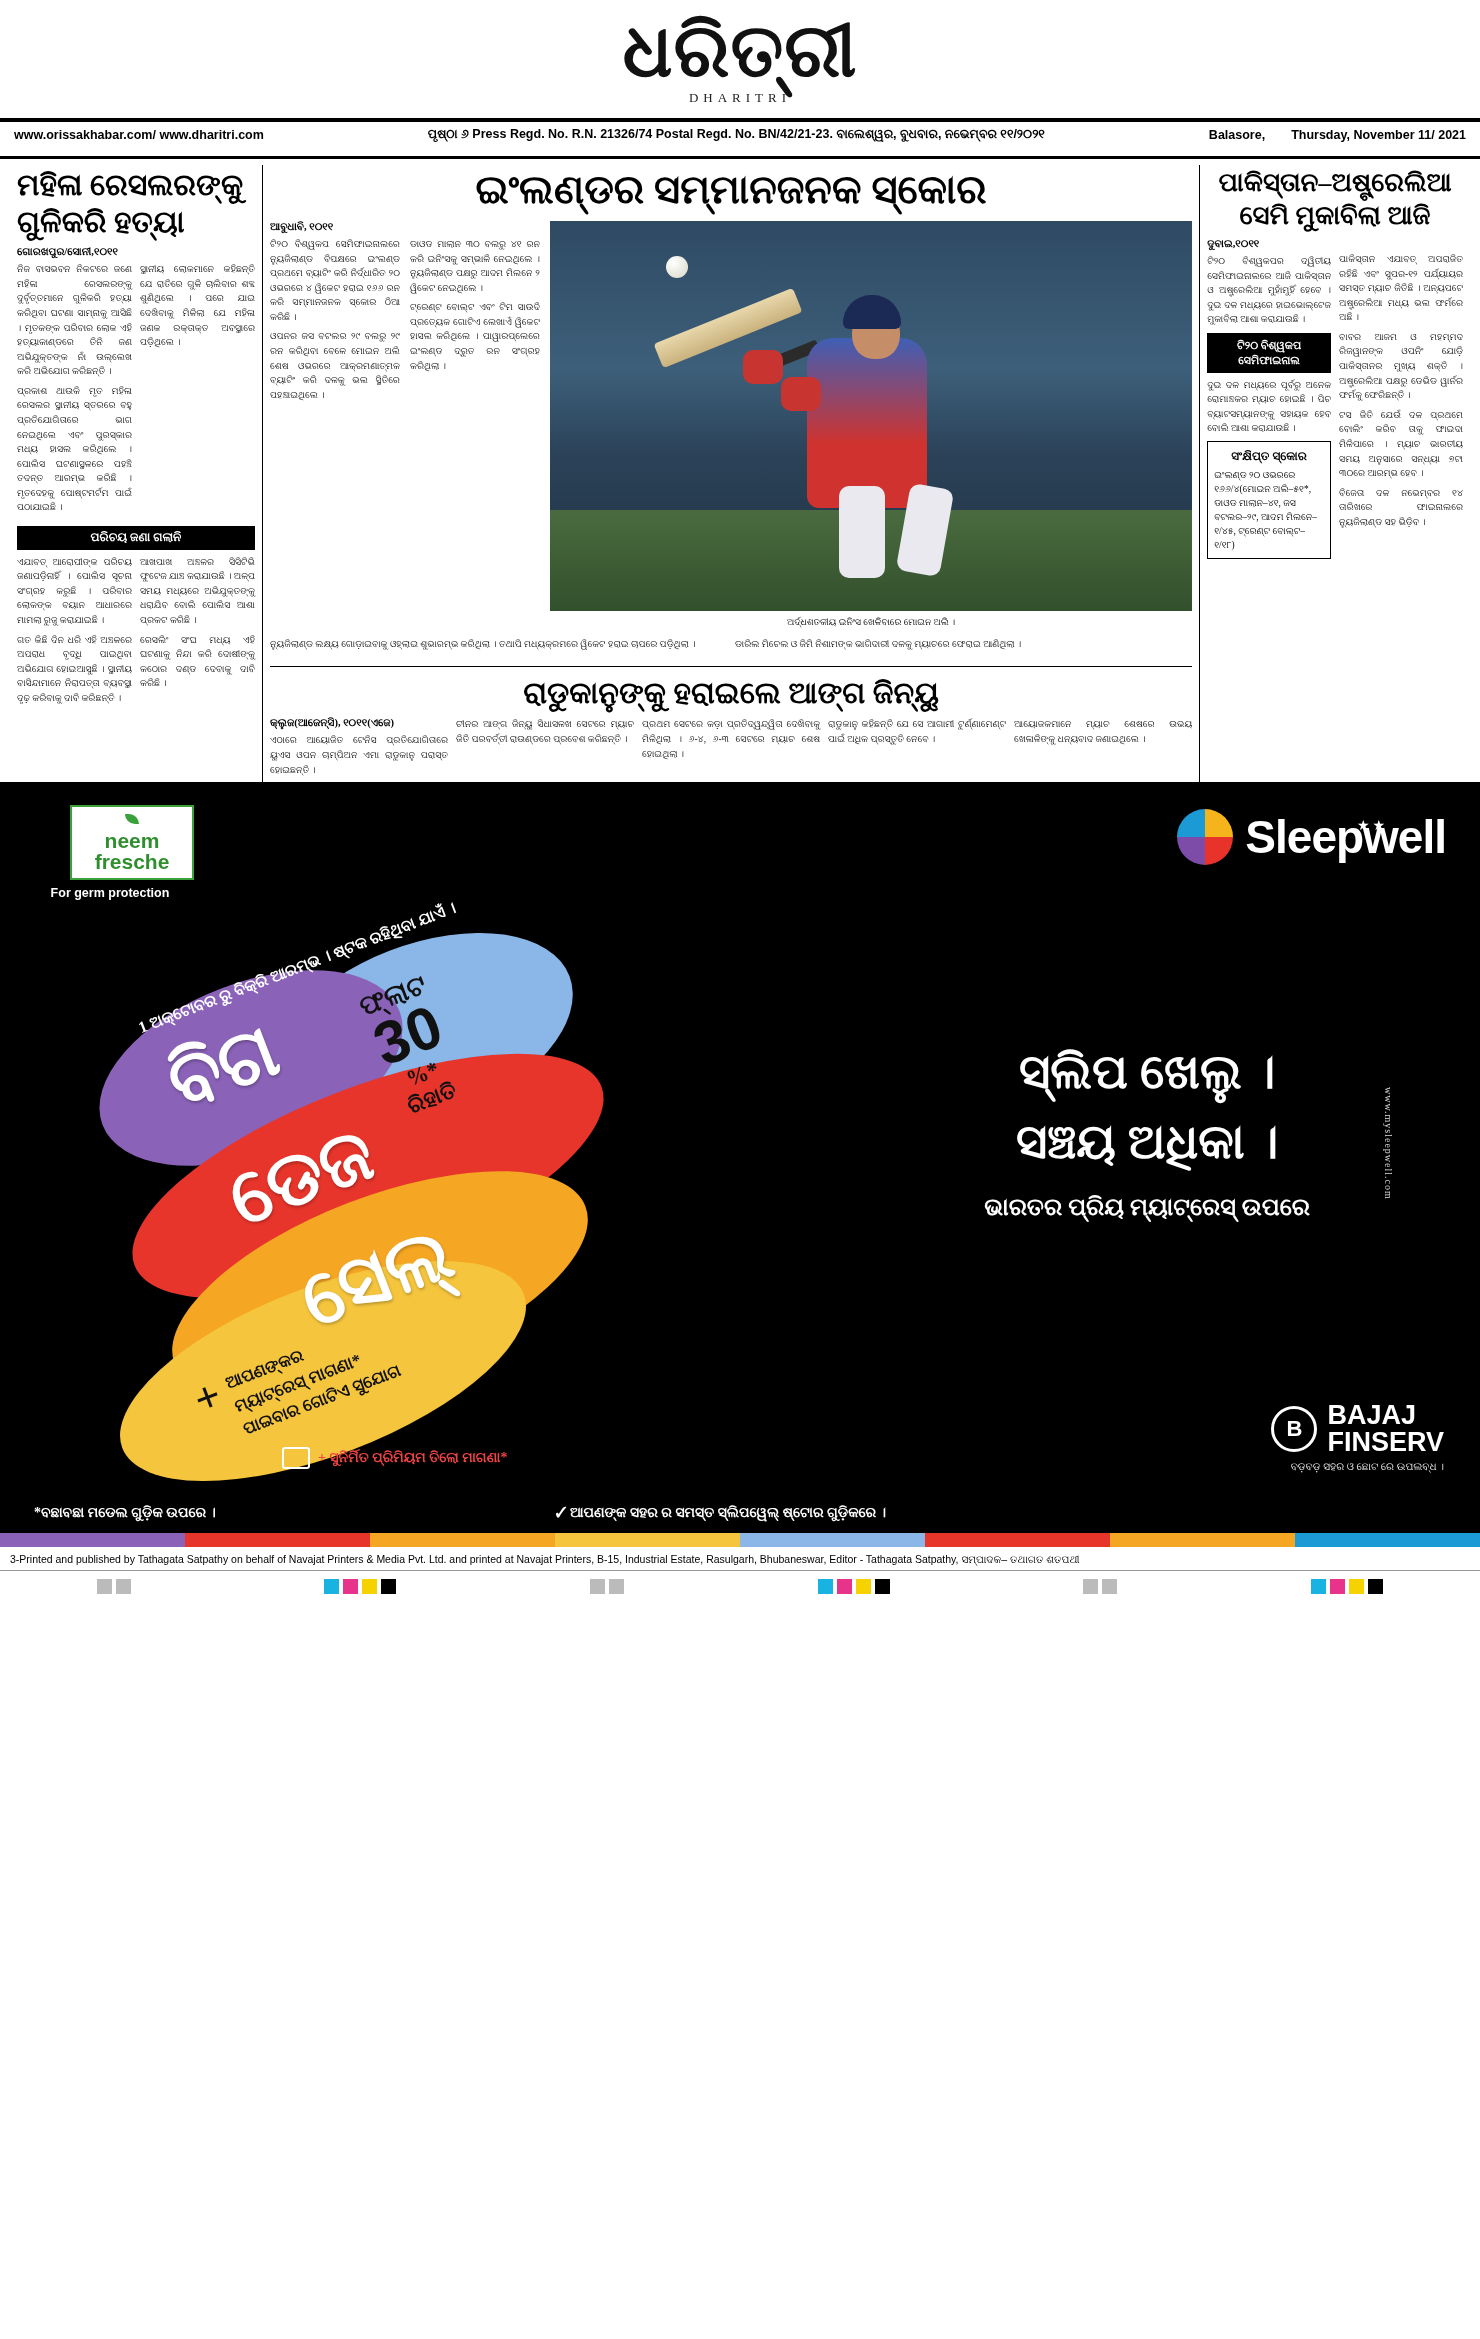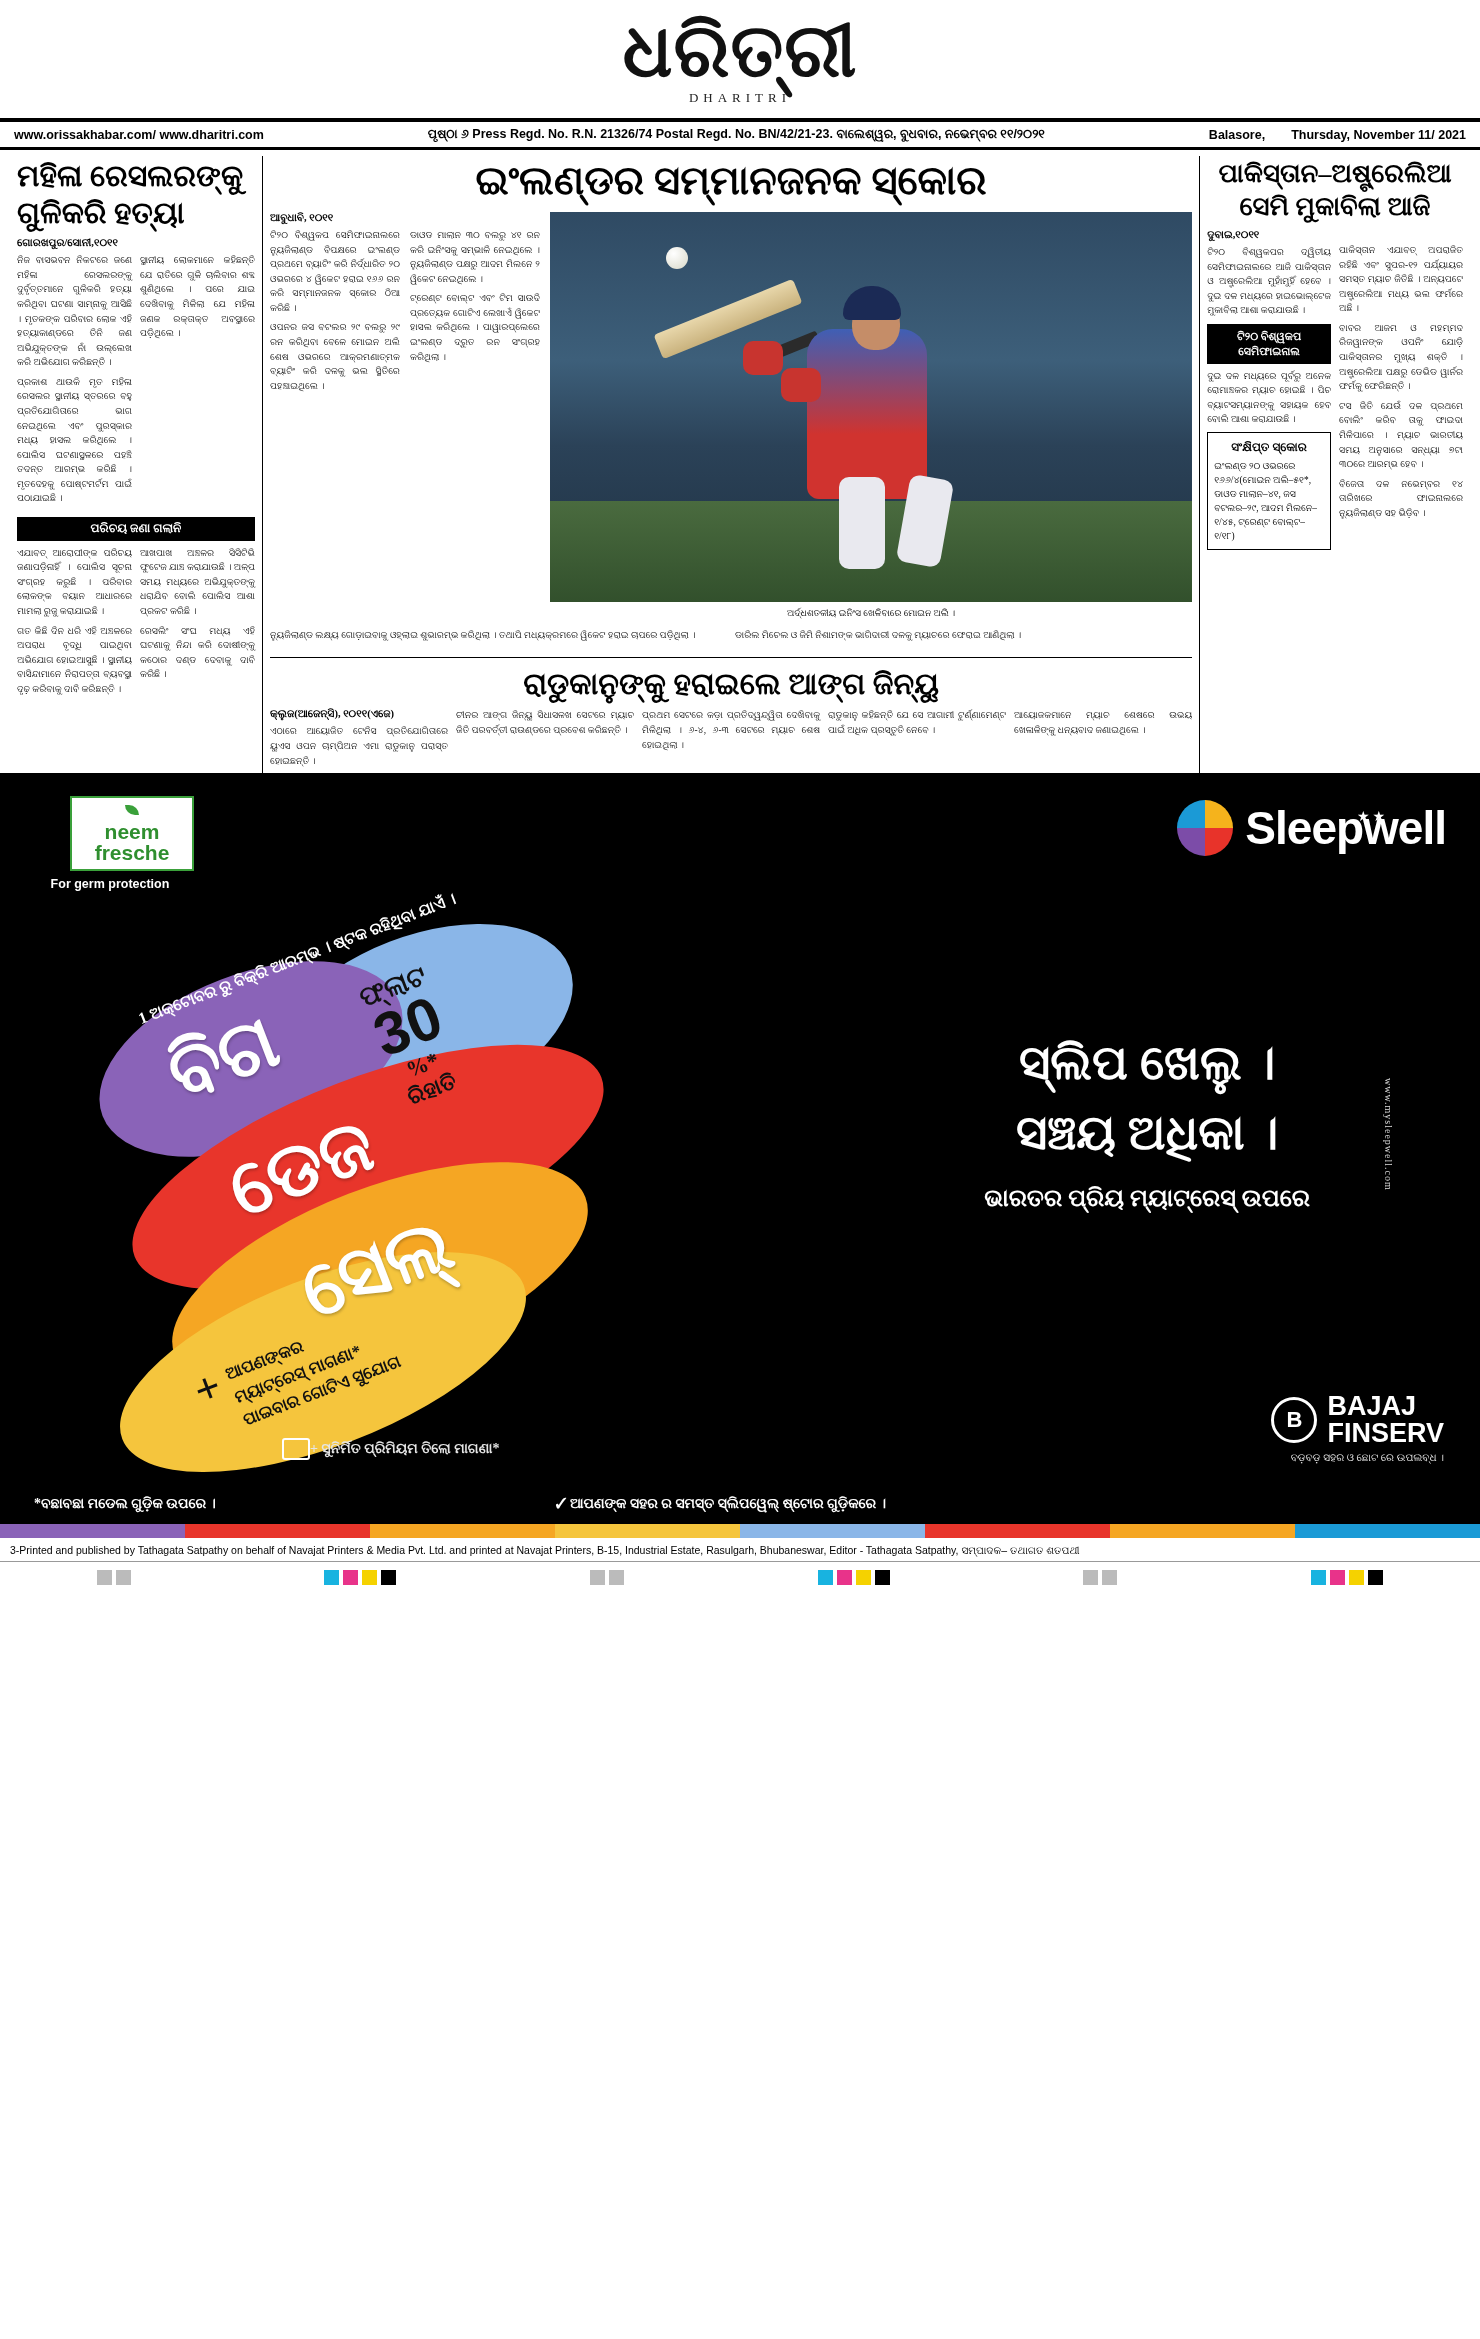--- a/index.html
+++ b/index.html
@@ -4,21 +4,21 @@
 <style>
   html,body{margin:0;padding:0;background:#fff;}
   body{width:1480px;font-family:"Liberation Serif",serif;color:#000;}
   .page{width:1480px;position:relative;background:#fff;}
 
   
   .masthead{padding:14px 0 4px;text-align:center;}
   .logo-od{font-family:"Liberation Serif",serif;font-size:74px;font-weight:bold;color:#111;letter-spacing:1px;line-height:1;}
   .logo-en{font-size:13px;letter-spacing:5px;color:#222;margin-top:2px;}
   .rule-thick{height:4px;background:#000;margin-top:8px;}
-  .infobar{display:flex;align-items:center;justify-content:space-between;font-family:"Liberation Sans",sans-serif;font-size:12.5px;font-weight:bold;padding:5px 14px 5px;border-bottom:3px solid #000;}
+  .infobar{display:flex;align-items:center;justify-content:space-between;font-family:"Liberation Sans",sans-serif;font-size:12.5px;font-weight:bold;padding:5px 14px 14px;border-bottom:3px solid #000;}
   .infobar .mid{flex:1;text-align:center;font-weight:bold;}
   .infobar .left{white-space:nowrap;}
   .infobar .r1{white-space:nowrap;padding-right:26px;}
   .infobar .r2{white-space:nowrap;}
 
   
   .news{display:flex;padding:6px 10px 0;border-bottom:5px solid #000;}
   .col{padding:0 7px;}
   .colL{width:240px;border-right:1px solid #000;}
   .colC{width:930px;border-right:1px solid #000;}
@@ -88,21 +88,21 @@
   .flat-t{font-family:"Liberation Serif",serif;font-weight:bold;font-size:27px;line-height:1;}
   .flat-n{font-family:"Liberation Sans",sans-serif;font-weight:bold;font-size:60px;line-height:.95;}
   .flat-s{font-family:"Liberation Serif",serif;font-weight:bold;font-size:22px;}
 
   .tilt-note{position:absolute;left:128px;top:172px;transform:rotate(-21deg);color:#fff;font-size:16px;font-weight:bold;font-family:"Liberation Serif",serif;}
 
   .plus-block{position:absolute;left:196px;top:560px;color:#111;display:flex;gap:10px;align-items:flex-start;transform:rotate(-21deg);}
   .plus-sign{font-size:44px;font-weight:bold;line-height:.8;}
   .plus-lines{font-family:"Liberation Serif",serif;font-size:17px;font-weight:bold;line-height:1.45;}
 
-  .bed-note{position:absolute;left:282px;top:660px;color:#e5e5e5;font-size:14px;font-weight:bold;display:flex;gap:0;align-items:center;}
+  .bed-note{position:absolute;left:282px;top:660px;color:#ef4444;font-size:14px;font-weight:bold;display:flex;gap:8px;align-items:center;}
   .bed-ico{width:24px;height:18px;border:2px solid #fff;border-radius:3px;}
 
   .right-od{position:absolute;right:170px;top:250px;text-align:center;color:#fff;}
   .ro1{font-family:"Liberation Serif",serif;font-weight:bold;font-size:48px;line-height:1.45;}
   .ro2{font-family:"Liberation Serif",serif;font-size:24px;margin-top:18px;font-weight:bold;}
 
   .vert-text{position:absolute;right:86px;top:300px;writing-mode:vertical-rl;font-size:10px;color:#ddd;letter-spacing:1px;height:300px;}
 
   .bajaj{position:absolute;right:36px;bottom:92px;display:flex;align-items:center;gap:10px;}
   .bajaj-logo{width:40px;height:40px;border:3px solid #fff;border-radius:50%;display:flex;align-items:center;justify-content:center;font-family:"Liberation Sans",sans-serif;font-weight:bold;font-size:22px;}

